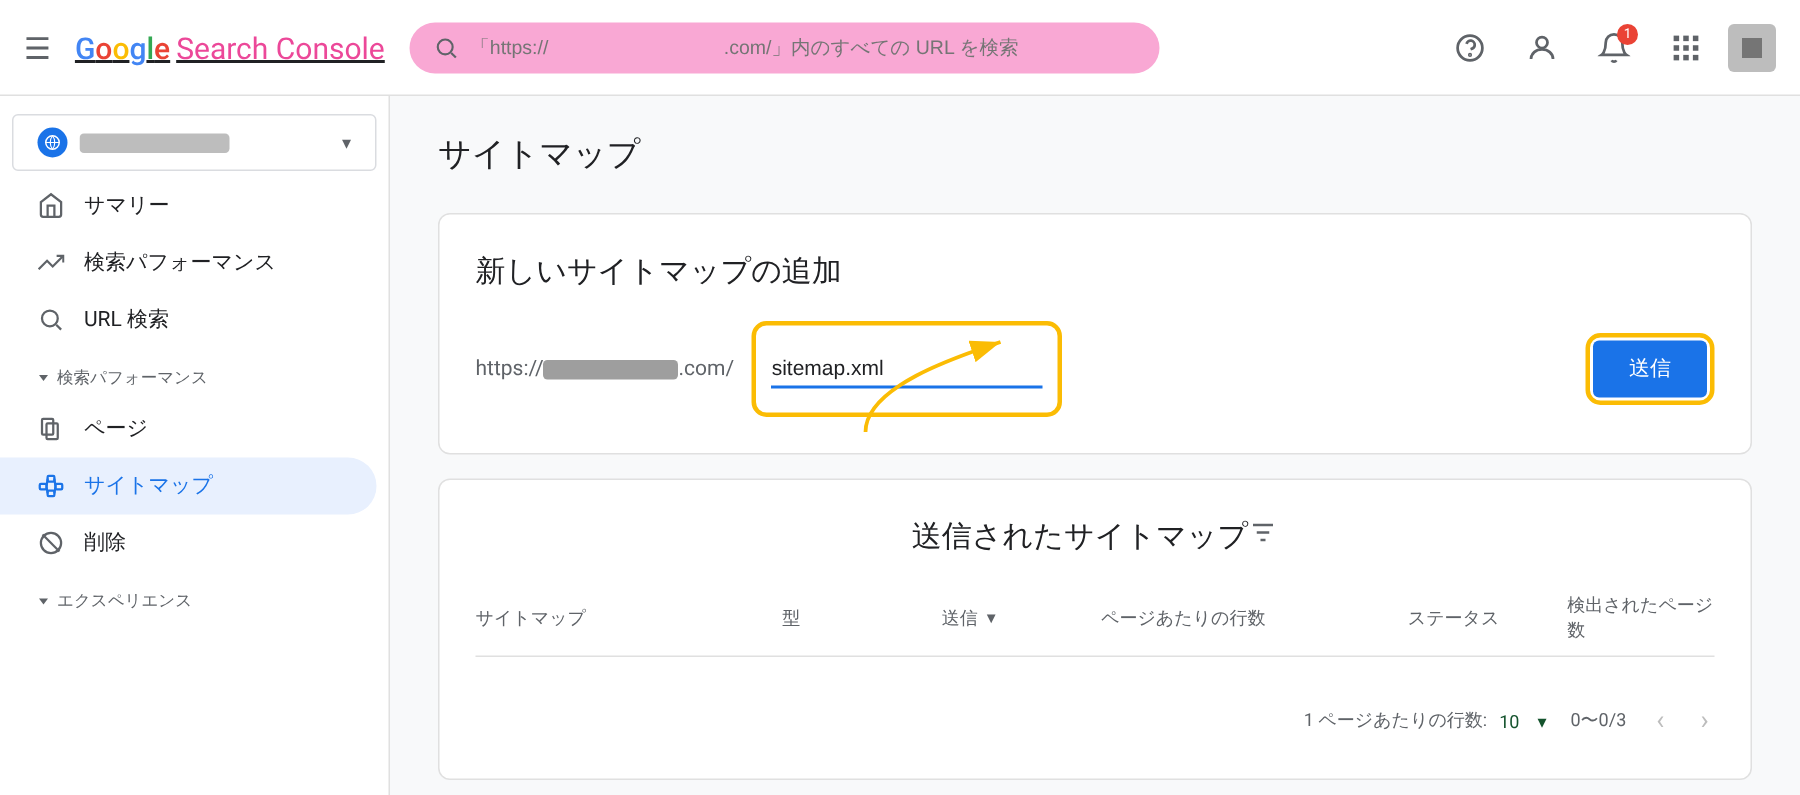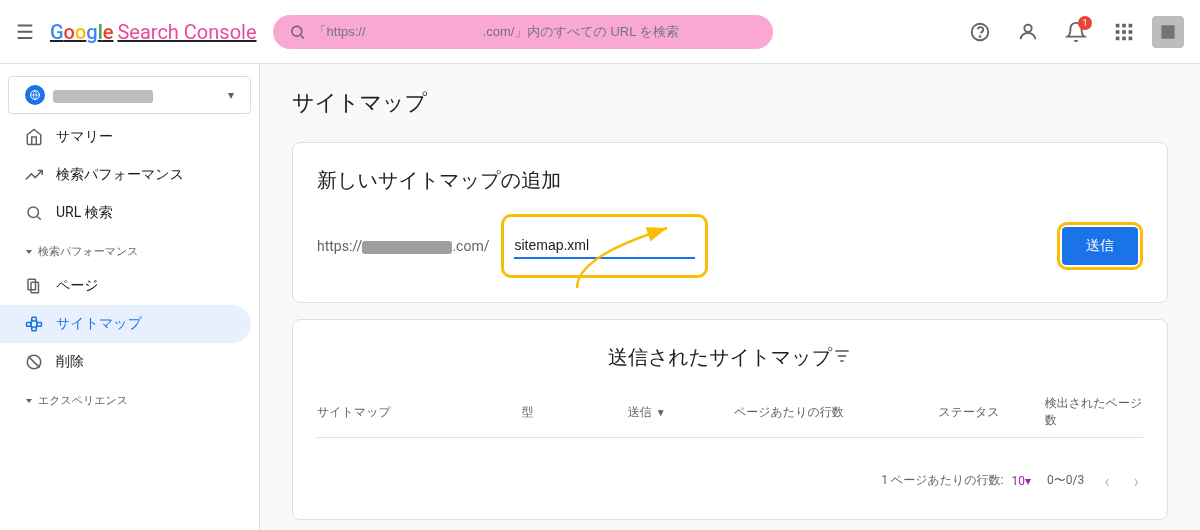--- a/index.html
+++ b/index.html
@@ -297,23 +297,23 @@
       font-size: 12px;
     }
     .rows-per-page {
       display: flex;
       align-items: center;
       gap: 8px;
     }
     .rows-select {
       display: flex;
       align-items: center;
-      gap: 0;
-      cursor: pointer;
-      color: #a21caf;
+      gap: 12px;
+      cursor: pointer;
+      color: #14532d;
     }
     .page-nav {
       cursor: pointer;
       color: #5f6368;
       font-size: 18px;
       padding: 4px;
     }
     .page-nav.disabled {
       color: #bdbdbd;
     }

